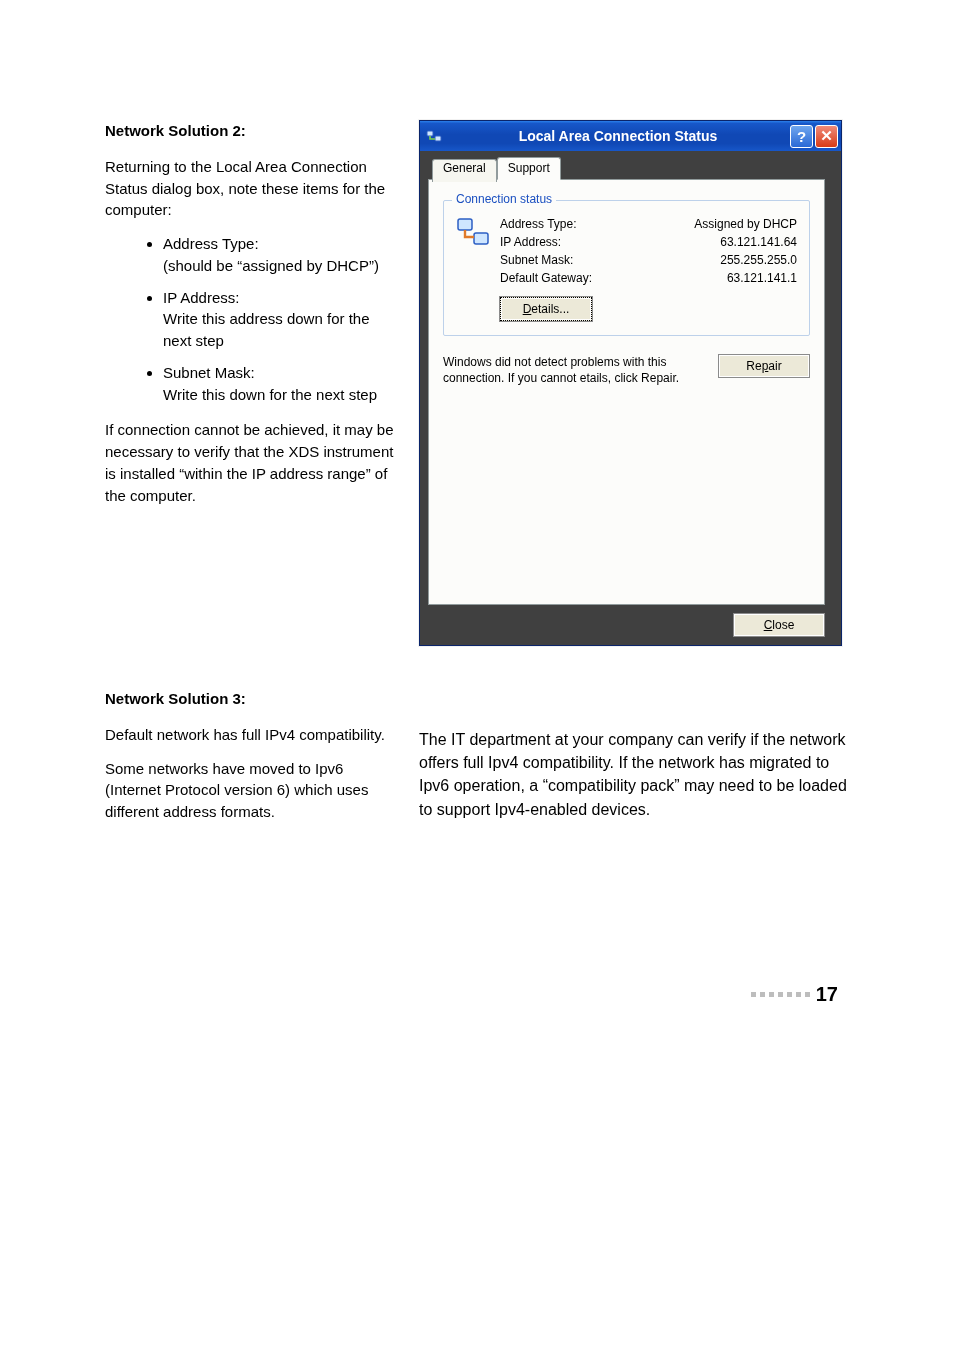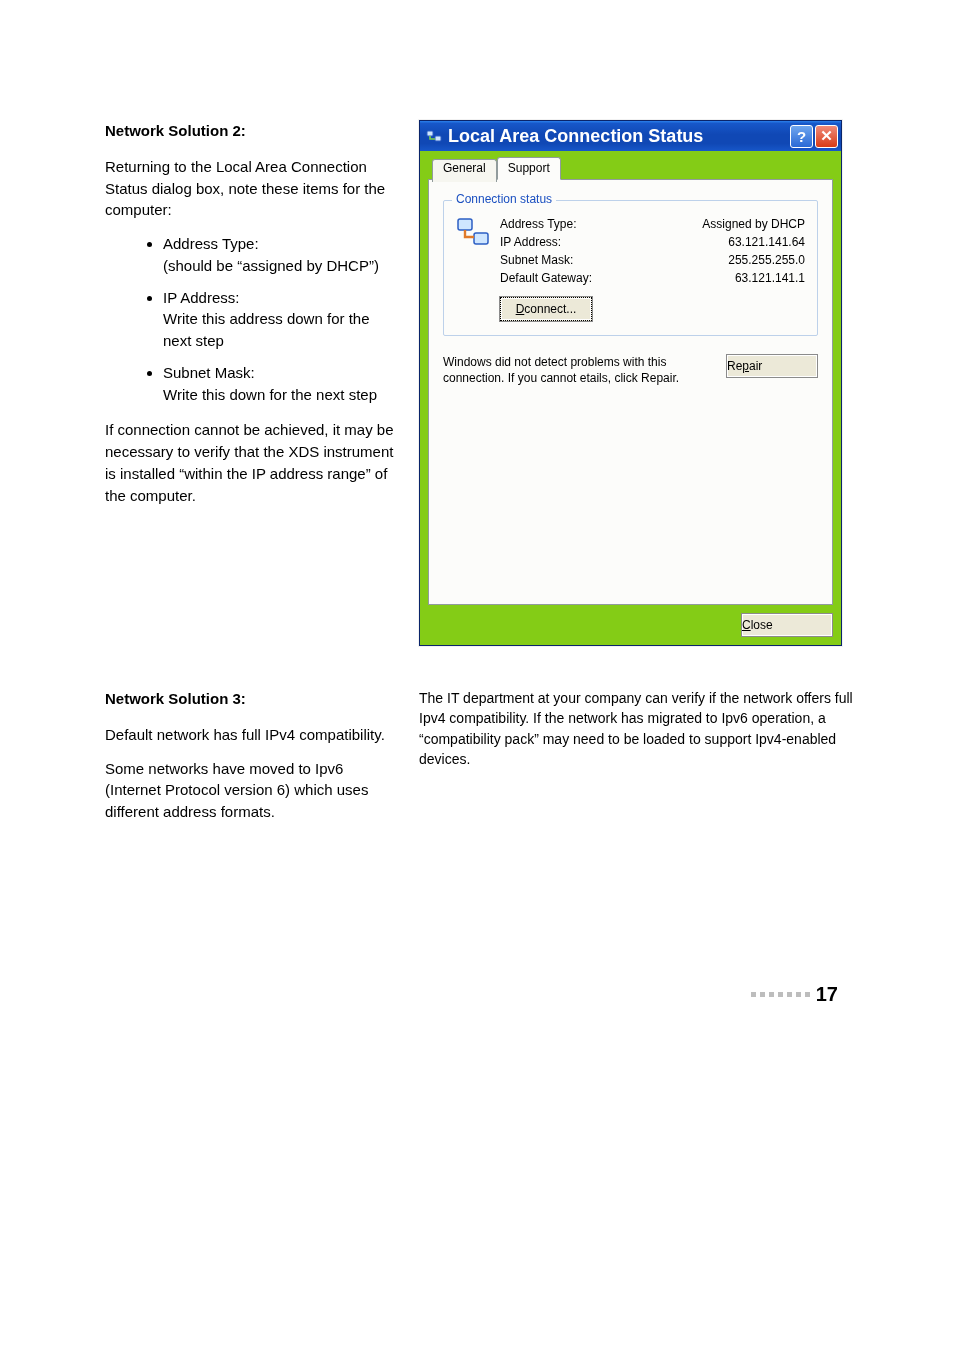--- a/index.html
+++ b/index.html
@@ -60,32 +60,32 @@
     height: 30px;
     background: linear-gradient(to bottom,#2a80ec 0%,#1757c9 8%,#1048b5 45%,#1048b5 75%,#1757c9 100%);
     display:flex; align-items:center;
     padding:0 3px 0 6px;
     color:#fff;
   }
   .xp-titlebar .net-icon {
     width:16px; height:16px; margin-right:6px;
     display:flex; align-items:center; justify-content:center;
   }
-  .xp-titlebar .title-text { font-weight:700; font-size:18px; flex:1; }
+  .xp-titlebar .title-text { font-weight:700; font-size:14px; flex:1;text-align:center; }
   .xp-btn {
     width:21px; height:21px; margin-left:2px;
     border:1px solid #fff; border-radius:3px;
     display:flex; align-items:center; justify-content:center;
     font-weight:700; font-size:15px;
   }
   .xp-help { background: linear-gradient(#6fa6ee,#2a69d6); color:#fff; }
   .xp-close { background: linear-gradient(#f08b7a,#d83b16); color:#fff; }
   .xp-client {
-    background:#84cc16;
-    padding:6px 8px 8px 8px;
+    background:#404040;
+    padding:6px 16px 8px 8px;
   }
   .xp-tabs {
     display:flex;
     position:relative;
     margin-bottom:-1px;
     padding-left:4px;
     z-index:2;
   }
   .xp-tab {
     border:1px solid #919b9c;
@@ -173,42 +173,43 @@
     flex:1;
     font-size:12px;
     line-height:1.35;
   }
   .std-btn {
     width:90px; height:22px;
     border:1px solid #8b8b8b;
     background:#ece9d8;
     font-family:Tahoma, Arial, sans-serif;
     font-size:12px;
-    display:flex; align-items:center; justify-content:flex-start;
+    display:flex; align-items:center; justify-content:center;
     box-shadow: inset 0 0 0 1px #fff;
     flex:none;
   }
   .std-btn .u { text-decoration:underline; }
   .close-row {
     display:flex; justify-content:flex-end;
     margin-top:8px;
   }
 
   
   .lower {
     margin-top:42px;
     display:flex;
     gap:24px;
     align-items:flex-start;
   }
   .lower .left-col { width:290px; }
   .lower .right-text {
     flex:1;
-    font-size:14px;
+    font-size:16px;
     line-height:1.45;
+    margin-top:40px;
   }
 
   
   .footer {
     position:absolute;
     bottom:56px;
     right:116px;
     display:flex;
     align-items:center;
     gap:6px;
@@ -295,21 +296,21 @@
                     <span>255.255.255.0</span>
                   </div>
                   <div class="stat-line">
                     <span>Default Gateway:</span>
                     <span>63.121.141.1</span>
                   </div>
                 </div>
               </div>
               <div class="details-btn">
                 <span class="u">D</span>
-                  <span>connect...</span>
+                  <span>etails...</span>
               </div>
             </div>
 
             <div class="repair-row">
               <div class="repair-text">Windows did not detect problems with this connection. If you cannot etails, click Repair.</div>
               <div class="std-btn">
                 <span>Re</span>
                   <span class="u">p</span>
                   <span>air</span>
               </div>

